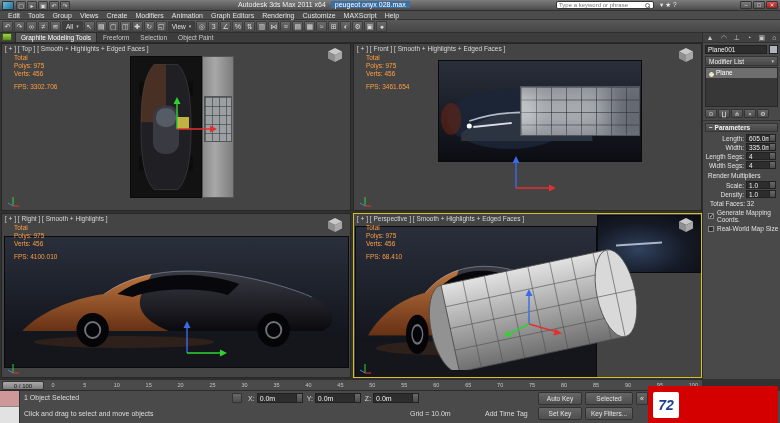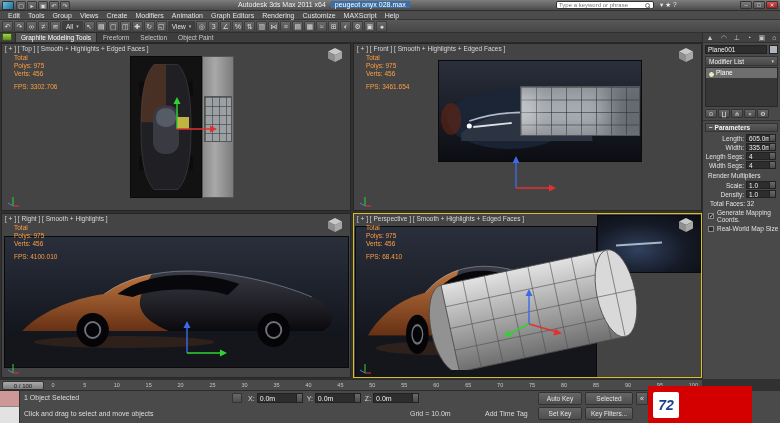--- a/index.html
+++ b/index.html
@@ -150,21 +150,21 @@
   
   .wm-zf3d { position:absolute; left:22px; top:33px; z-index:40; display:flex; gap:4px; align-items:center; }
   .zf-swoosh { width:15px; height:15px; border:2px solid rgba(235,235,235,.85); border-radius:50%;
     border-left-color:transparent; transform:rotate(-30deg); }
   .zf-title { font-size:12px; font-weight:bold; color:rgba(245,245,245,.92); line-height:12px; }
   .zf-sub { font-size:8px; letter-spacing:2px; color:rgba(230,230,230,.85); }
   .wm-missyuan { position:absolute; left:626px; top:20px; z-index:40; text-align:left; }
   .my-title { font-size:10.5px; font-weight:bold; color:#4e9be8; line-height:11px;
     text-shadow:0 0 1px #1a3a66; }
   .my-sub { font-size:7px; font-weight:bold; color:#f2f2f2; letter-spacing:0.5px; }
-  .wm-here { position:absolute; left:648px; top:386px; width:104px; height:37px; z-index:50;
+  .wm-here { position:absolute; left:648px; top:386px; width:130px; height:37px; z-index:50;
     background:#d40000; display:flex; align-items:center;gap:25px; }
   .here-logo { width:26px; height:26px; background:#fff; margin:0 4px 0 5px; display:flex;
     align-items:center; justify-content:center; font-weight:bold; font-style:italic;
     font-size:14px; color:#1b3f8f; border-radius:2px; }
   .here-texts { display:flex; flex-direction:column; gap:1px; }
   .here-title { font-size:12px; font-weight:bold; color:#fff; letter-spacing:2px; line-height:13px; }
   .here-sub { font-size:8.5px; color:#ffeaea; }
 </style>
 </head>
 <body>

